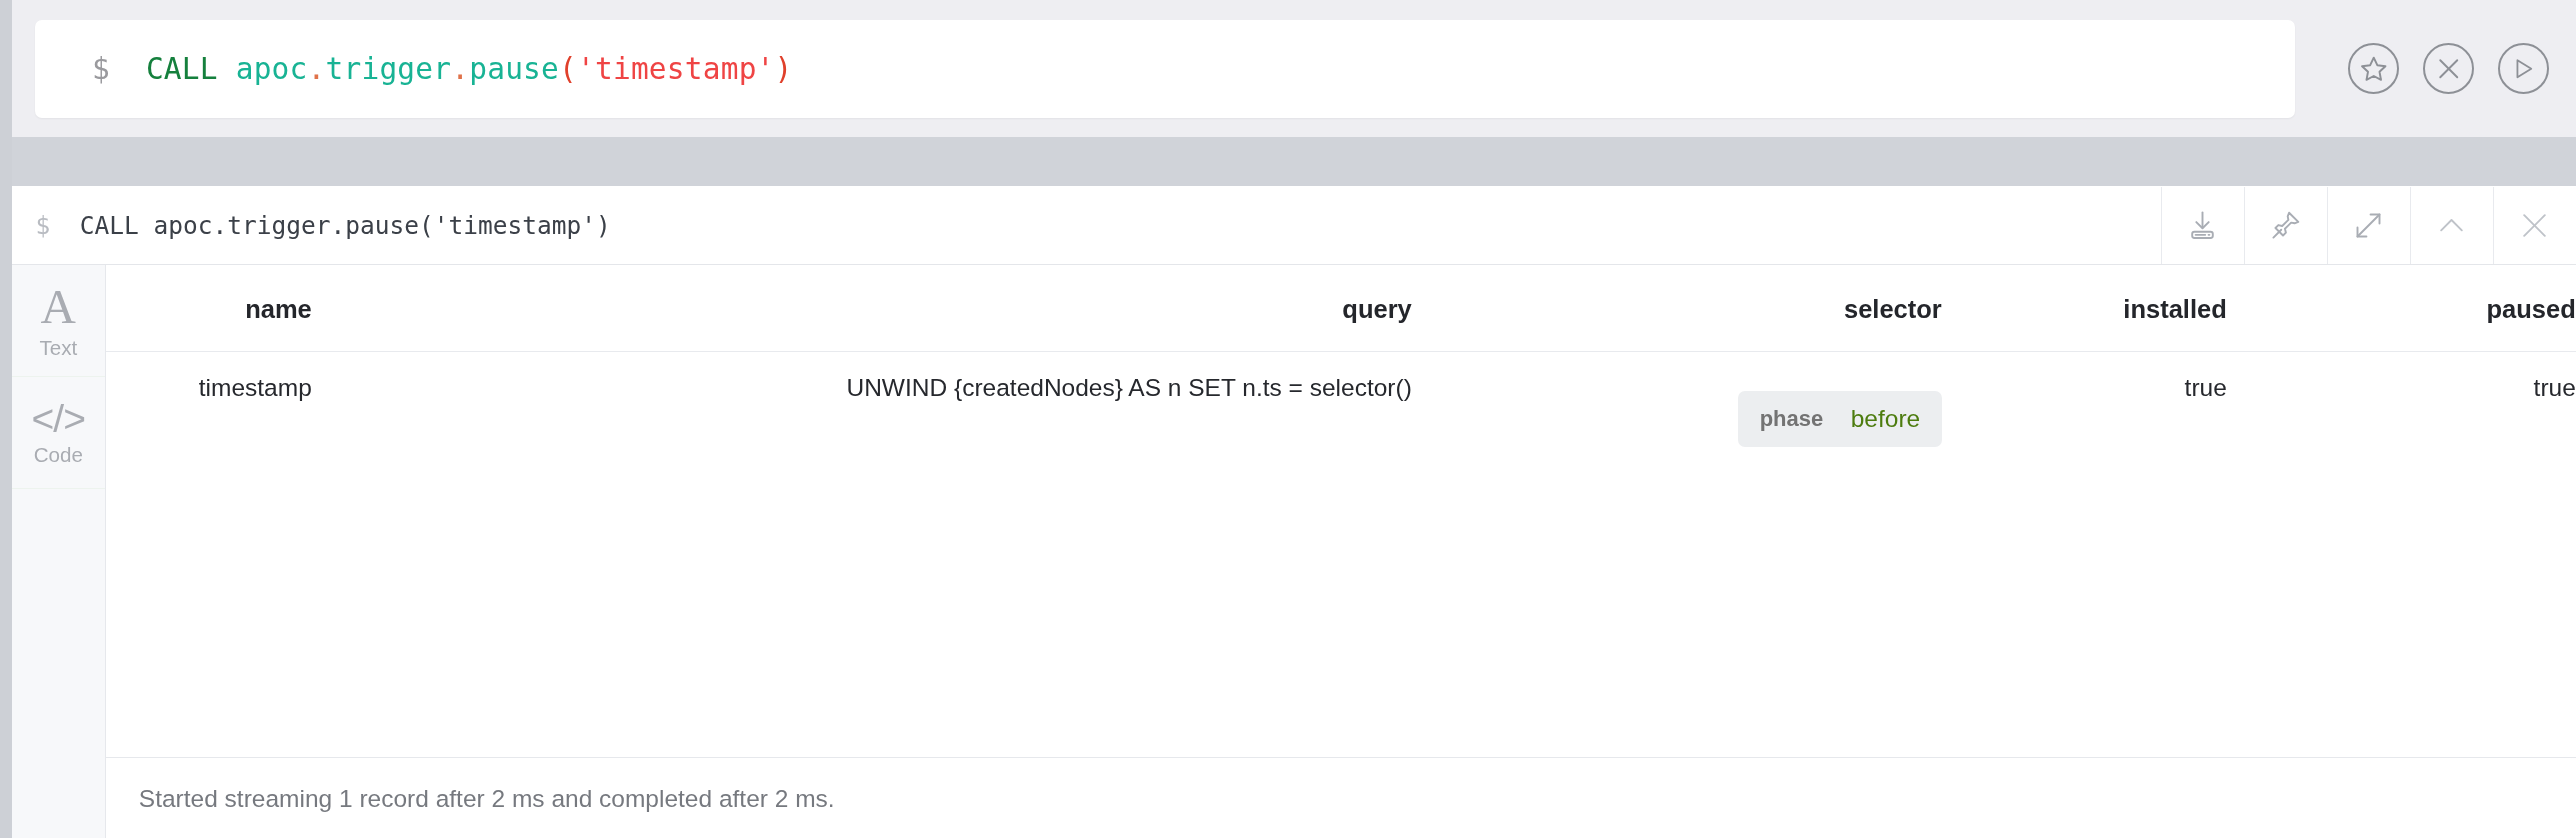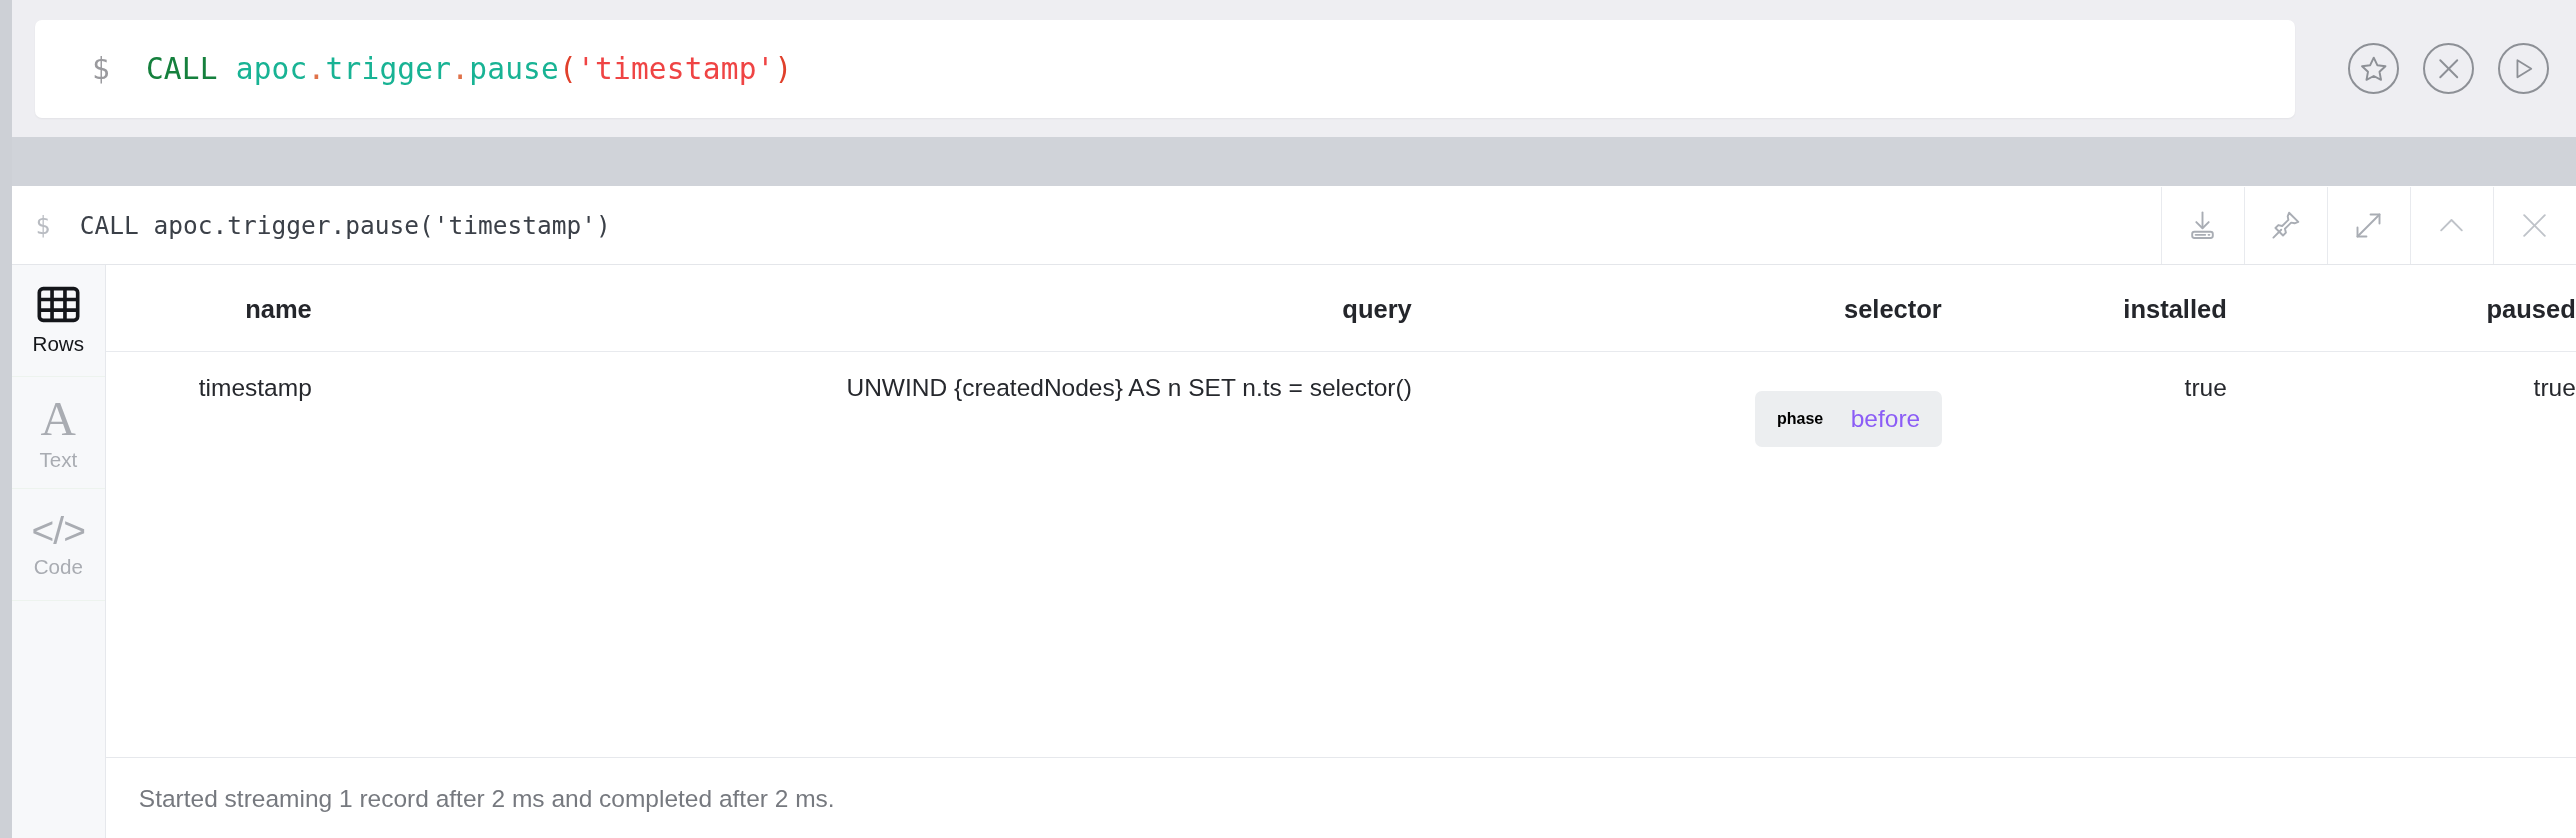--- a/index.html
+++ b/index.html
@@ -246,28 +246,28 @@
   .selector-chip {
     display: inline-flex;
     align-items: center;
     background: #eceef0;
     border-radius: 6.9px;
     padding: 13.7px 21.6px;
     margin-top: 17.7px;
     gap: 27.5px;
   }
   .chip-key {
-    font-size: 16px;
+    font-size: 22px;
     font-weight: 700;
-    color: #000000;
+    color: #737373;
   }
   .chip-val {
     font-size: 24.5px;
     font-weight: 400;
-    color: #8b5cf6;
+    color: #4d7c0f;
   }
 
   
   .status-bar {
     height: 82px;
     border-top: 1px solid #e6e8ec;
     display: flex;
     align-items: center;
     padding-left: 33px;
     background: #ffffff;
@@ -382,32 +382,20 @@
           </span>
         </div>
 
       </div>
     </div>
 
     <div class="result-body">
 
       <div class="view-sidebar">
 
-        <div class="view-tab active">
-          <span>
-            <svg width="43" height="37" viewBox="0 0 26 22" fill="none" stroke="#14161a" stroke-width="2.2">
-              <rect x="1.4" y="1.4" width="23.2" height="19.2" rx="2.4"></rect>
-              <line x1="1.4" y1="8" x2="24.6" y2="8"></line>
-              <line x1="1.4" y1="14.4" x2="24.6" y2="14.4"></line>
-              <line x1="9.1" y1="1.4" x2="9.1" y2="20.6"></line>
-              <line x1="16.9" y1="1.4" x2="16.9" y2="20.6"></line>
-            </svg>
-          </span>
-          <span class="view-tab-label">Rows</span>
-        </div>
 
         <div class="view-tab">
           <span class="vt-glyph-a">A</span>
           <span class="view-tab-label">Text</span>
         </div>
 
         <div class="view-tab">
           <span class="vt-glyph-code">&lt;/&gt;</span>
           <span class="view-tab-label">Code</span>
         </div>

